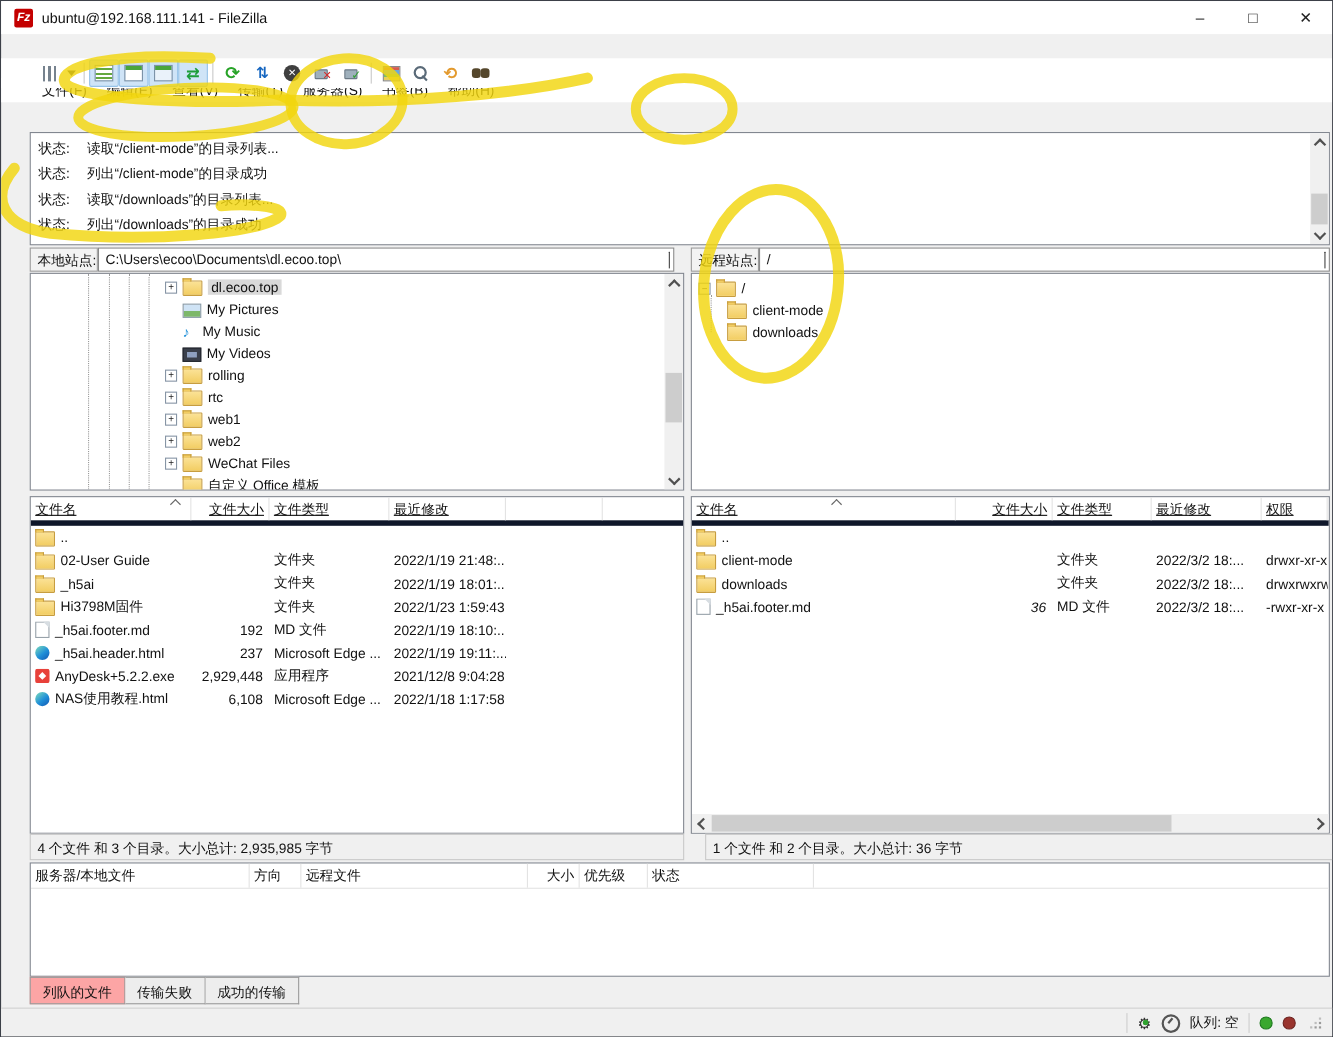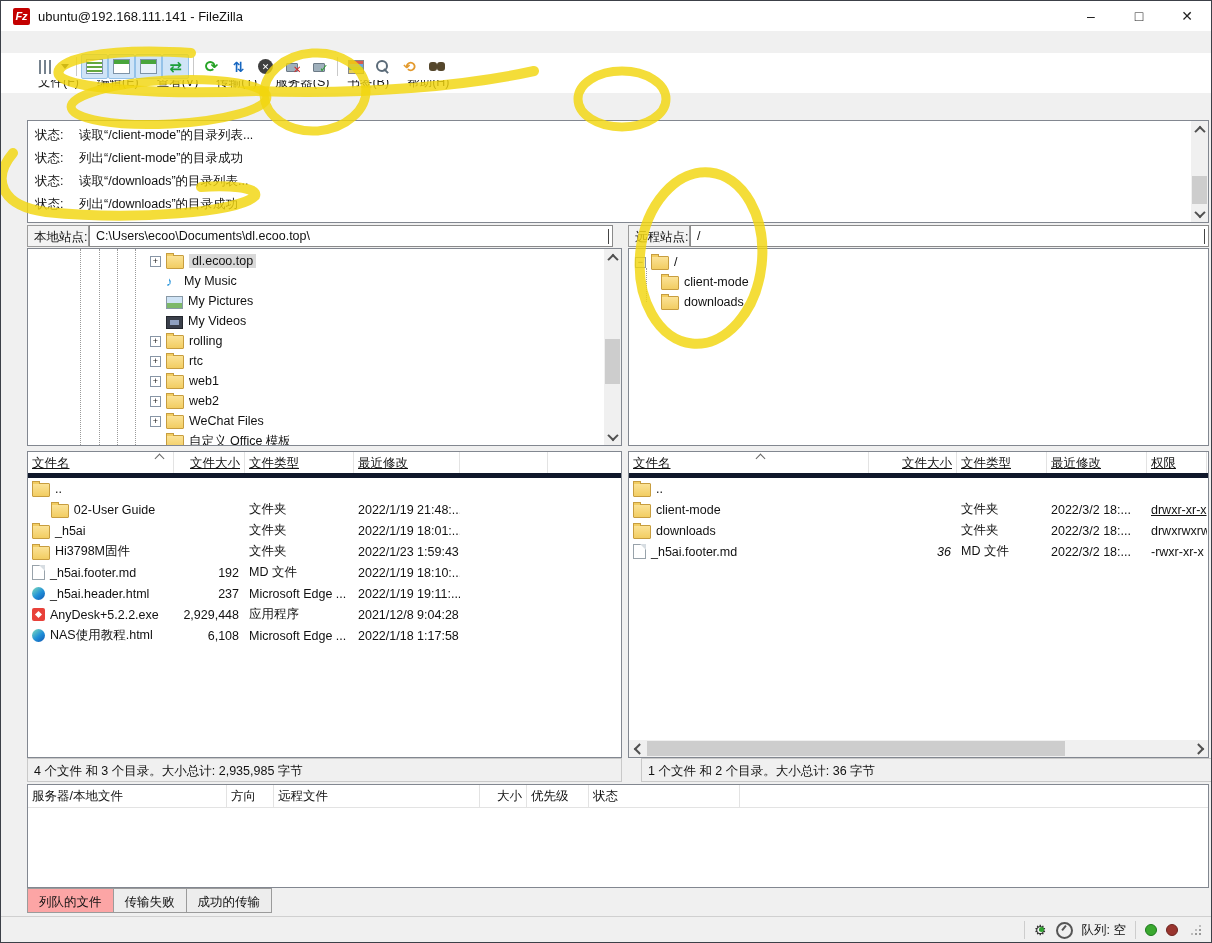--- a/index.html
+++ b/index.html
@@ -247,27 +247,27 @@
     <div class="tguide" style="left:89px"></div>
       <div class="tguide" style="left:107px"></div>
     <div id="ltree" style="position:absolute;left:0;top:2px;right:17px">
         <div class="titem" style="padding-left: 122px;">
           <span class="exp">+</span>
           <span class="fico fi-folder"></span>
           <span class="tlabel sel">dl.ecoo.top</span>
         </div>
         <div class="titem" style="padding-left: 122px;">
           <span class="expsp"></span>
+          <span class="fico fi-picture"></span>
+          <span class="tlabel">My Pictures</span>
+        </div>
+        <div class="titem" style="padding-left: 122px;">
+          <span class="expsp"></span>
           <span class="fico fi-music"></span>
           <span class="tlabel">My Music</span>
-        </div>
-        <div class="titem" style="padding-left: 122px;">
-          <span class="expsp"></span>
-          <span class="fico fi-picture"></span>
-          <span class="tlabel">My Pictures</span>
         </div>
         <div class="titem" style="padding-left: 122px;">
           <span class="expsp"></span>
           <span class="fico fi-video"></span>
           <span class="tlabel">My Videos</span>
         </div>
         <div class="titem" style="padding-left: 122px;">
           <span class="exp">+</span>
           <span class="fico fi-folder"></span>
           <span class="tlabel">rolling</span>
@@ -344,21 +344,21 @@
           <div class="fcell" style="width: 146px;">
             <span class="fico fi-folder"></span>
             <span class="fname">..</span>
           </div>
           <div class="fcell right" style="width: 71px;"></div>
           <div class="fcell" style="width: 109px;"></div>
           <div class="fcell" style="width: 106px;"></div>
           <div class="fcell" style="width: 88px;"></div>
         </div>
         <div class="frow">
-          <div class="fcell" style="width: 146px; justify-content: center;">
+          <div class="fcell" style="width: 146px;">
             <span class="fico fi-folder"></span>
             <span class="fname">02-User Guide</span>
           </div>
           <div class="fcell right" style="width: 71px;"></div>
           <div class="fcell" style="width: 109px;">文件夹</div>
           <div class="fcell" style="width: 106px;">2022/1/19 21:48:...</div>
           <div class="fcell" style="width: 88px;"></div>
         </div>
         <div class="frow">
           <div class="fcell" style="width: 146px;">
@@ -445,21 +445,21 @@
           <div class="fcell" style="width: 60px;"></div>
         </div>
         <div class="frow">
           <div class="fcell" style="width: 240px;">
             <span class="fico fi-folder"></span>
             <span class="fname">client-mode</span>
           </div>
           <div class="fcell right" style="width: 88px;"></div>
           <div class="fcell" style="width: 90px;">文件夹</div>
           <div class="fcell" style="width: 100px;">2022/3/2 18:...</div>
-          <div class="fcell" style="width: 60px; text-decoration: underline;">drwxr-xr-x</div>
+          <div class="fcell" style="width: 60px;">drwxr-xr-x</div>
         </div>
         <div class="frow">
           <div class="fcell" style="width: 240px;">
             <span class="fico fi-folder"></span>
             <span class="fname">downloads</span>
           </div>
           <div class="fcell right" style="width: 88px;"></div>
           <div class="fcell" style="width: 90px;">文件夹</div>
           <div class="fcell" style="width: 100px;">2022/3/2 18:...</div>
           <div class="fcell" style="width: 60px;">drwxrwxrwx</div>

